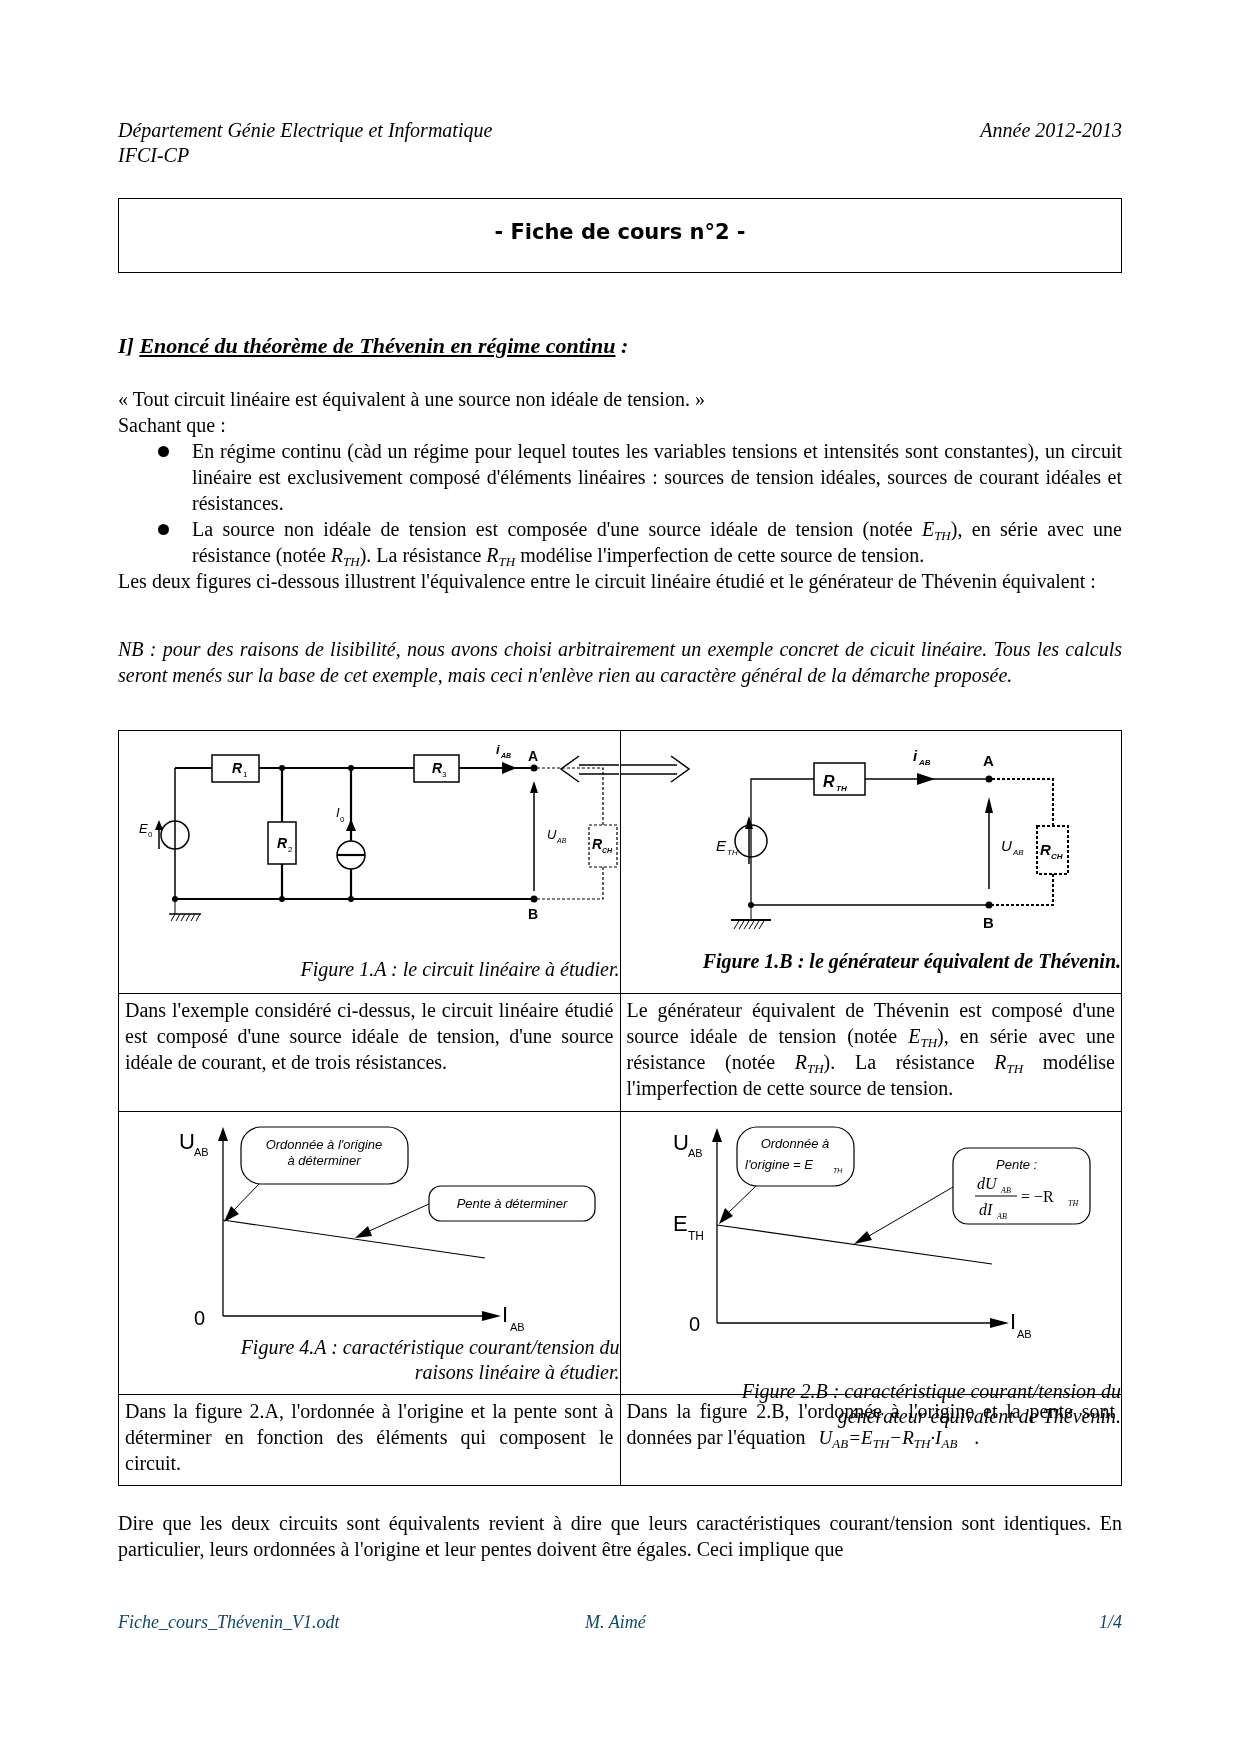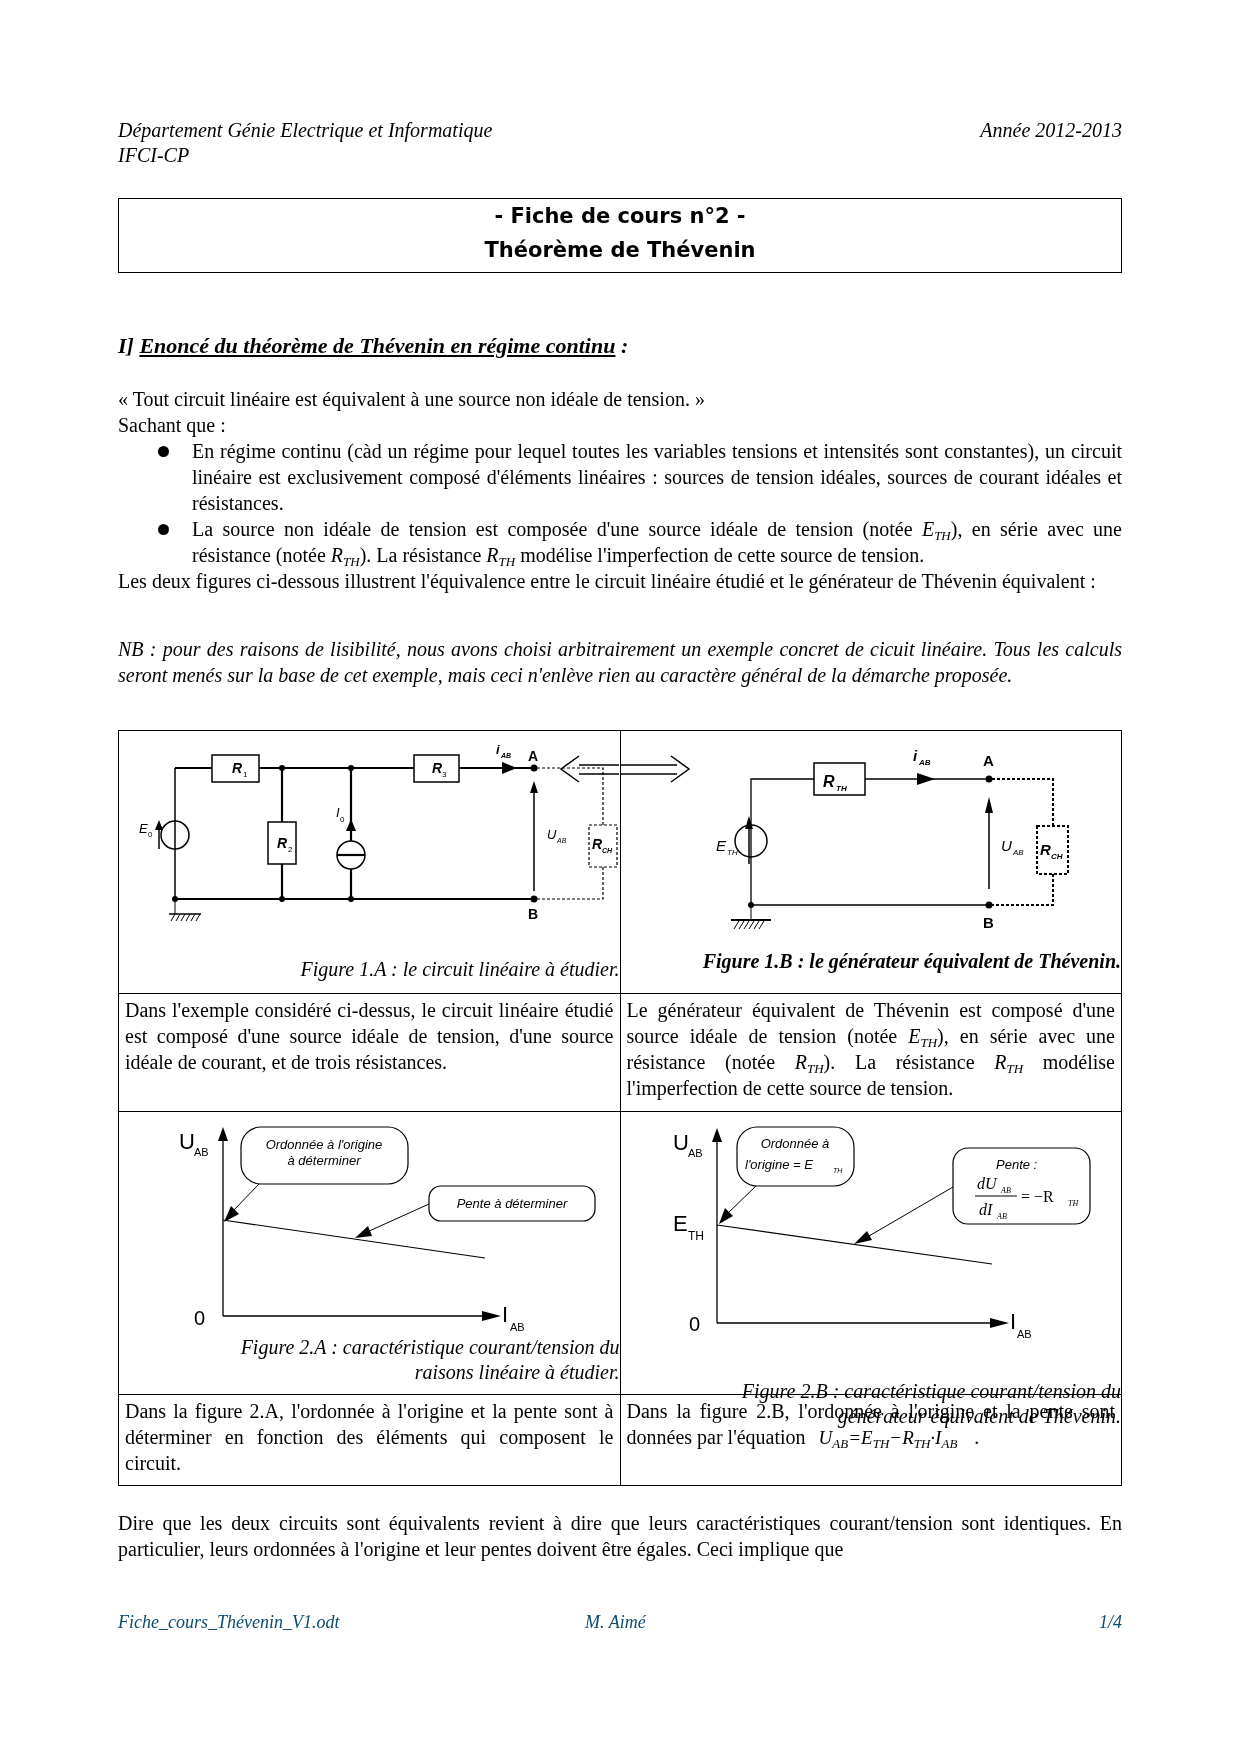--- a/index.html
+++ b/index.html
@@ -1,21 +1,21 @@
 <!DOCTYPE html>
 <html><head>
 <meta charset="utf-8">
 <style>
   html, body { margin: 0; padding: 0; background: #ffffff; }
   body { width: 1240px; height: 1755px; position: relative; overflow: hidden;
          font-family: "Liberation Serif", serif; color: #000; }
   .abs { position: absolute; }
   .hdr { font-style: italic; font-size: 20px; line-height: 24px; }
   .title-box { left: 118px; top: 198px; width: 1004px; height: 75px; border: 1.5px solid #000; box-sizing: border-box;
-               text-align: center; font-family: "DejaVu Sans", sans-serif; font-weight: bold; font-size: 21px; line-height: 34px; padding-top: 0; }
+               text-align: center; font-family: "DejaVu Sans", sans-serif; font-weight: bold; font-size: 21px; line-height: 34px; padding-top: 16px; }
   .section-title { left: 118px; top: 333px; font-size: 22px; font-style: italic; font-weight: bold; }
   .section-title u { }
   .body-text { font-size: 20px; line-height: 26px; text-align: justify; }
   .bullets { left: 150px; width: 972px; }
   .bullet { position: relative; padding-left: 42px; }
   .bullet .dot { position: absolute; left: 8px; top: 8px; width: 11px; height: 11px; border-radius: 50%; background: #000; }
   sub { font-size: 13px; vertical-align: -4px; line-height: 0; }
   .ital { font-style: italic; }
   table.fig { position: absolute; left: 118px; top: 730px; width: 1004px; border-collapse: collapse; }
   table.fig td { border: 1.5px solid #000; vertical-align: top; padding: 0; width: 50%; }
@@ -27,21 +27,20 @@
 </style>
 </head>
 <body>
 
 <div class="abs hdr" style="left:118px; top:118px;">Département Génie Electrique et Informatique</div>
 <div class="abs hdr" style="left:118px; top:143px;">IFCI-CP</div>
 <div class="abs hdr" style="right:118px; top:118px;">Année 2012-2013</div>
 
 <div class="abs title-box">
   <div>- Fiche de cours n°2 -</div>
-  <div>Théorème de Thévenin</div>
 </div>
 
 <div class="abs section-title">
   <span>I]</span>
   <u>Enoncé du théorème de Thévenin en régime continu</u><span> :</span>
 </div>
 
 <div class="abs body-text" style="left:118px; top:386px; width:1004px;">« Tout circuit linéaire est équivalent à une source non idéale de tension. »</div>
 <div class="abs body-text" style="left:118px; top:412px; width:1004px;">Sachant que :</div>
 
@@ -236,21 +235,21 @@
         <text class="sans" x="205" y="37" font-size="13" font-style="italic" text-anchor="middle">Ordonnée à l'origine</text>
         <text class="sans" x="205" y="53" font-size="13" font-style="italic" text-anchor="middle">à déterminer</text>
         <text class="sans" x="393" y="96" font-size="13" font-style="italic" text-anchor="middle">Pente à déterminer</text>
         <text class="sans" x="60" y="37" font-size="22">U</text>
         <text class="sans" x="75" y="44" font-size="11">AB</text>
         <text class="sans" x="383" y="210" font-size="22">I</text>
         <text class="sans" x="391" y="219" font-size="11">AB</text>
         <text class="sans" x="75" y="213" font-size="20">0</text>
       </svg>
       <div class="caption" style="position:absolute; left:0; right:0; top:223px;">
-        <div>Figure 2.A : caractéristique courant/tension du</div>
+        <div>Figure 4.A : caractéristique courant/tension du</div>
         <div>raisons linéaire à étudier.</div>
       </div>
     </td>
     <td style="position:relative;">
       <svg width="500" height="282" viewBox="0 0 500 282" style="display:block;">
         <line x1="96" y1="211" x2="96" y2="27" stroke="#000" stroke-width="1.3"></line>
         <polygon points="91,30 101,30 96,16" fill="#000"></polygon>
         <line x1="96" y1="211" x2="372" y2="211" stroke="#000" stroke-width="1.3"></line>
         <polygon points="369,206 369,216 388,211" fill="#000"></polygon>
         <line x1="96" y1="113" x2="371" y2="152" stroke="#000" stroke-width="1.2"></line>

